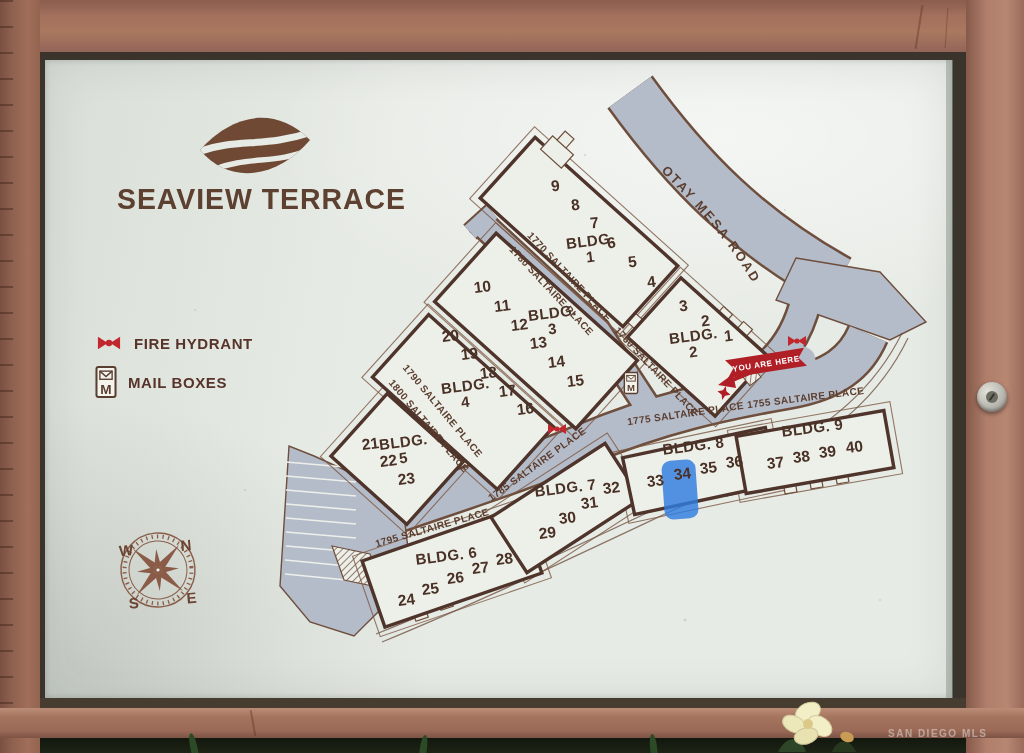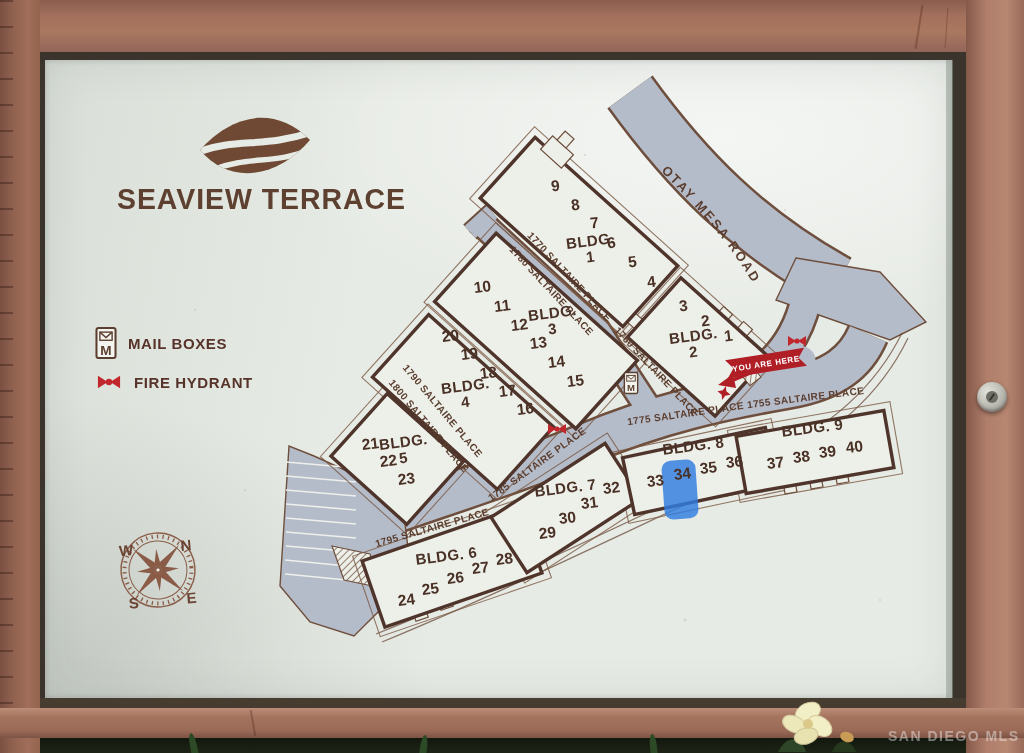--- a/index.html
+++ b/index.html
@@ -48,21 +48,21 @@
     background:radial-gradient(circle at 35% 32%,#e2e1da,#b9b8b0 55%,#8d8c84 95%);
     box-shadow:0 2px 4px rgba(0,0,0,.45), inset 0 -2px 3px rgba(0,0,0,.3);}
   .lock-core{position:absolute;left:9px;top:9px;width:12px;height:12px;border-radius:50%;background:#6e6d64;}
   .lock-slot{position:absolute;left:5px;top:2px;width:2px;height:8px;background:#35342e;transform:rotate(35deg);}
   
   .title{position:absolute;left:117px;top:183px;font-size:29px;font-weight:bold;letter-spacing:1px;
     color:#5e4030;z-index:3;transform:scaleX(.98);transform-origin:left;}
   .legend{position:absolute;left:94px;top:330px;z-index:3;color:#57332a;}
   .legend-row{display:flex;align-items:center;margin-bottom:13px;height:26px;}
   .legend-row .txt{font-size:15px;font-weight:bold;letter-spacing:.6px;margin-left:10px;}
-  .watermark{position:absolute;left:888px;top:728px;z-index:9;font-size:14px;font-weight:bold;
+  .watermark{position:absolute;left:888px;top:728px;z-index:9;font-size:10px;font-weight:bold;
     letter-spacing:1.5px;color:rgba(255,255,255,.42);}
   
   svg.map{position:absolute;left:0;top:0;z-index:2;}
   svg text{font-family:"Liberation Sans",sans-serif;}
   .road-edge{fill:none;stroke:#6e4e3c;}
   .road-fill{fill:none;stroke:#b5bcc9;}
   .road-poly{fill:#b5bcc9;stroke:#6e4e3c;stroke-width:1.4;}
   .road-poly-noline{fill:#b5bcc9;}
   .stalls{fill:none;stroke:#edf0ea;stroke-width:1.7;}
   .bnd{fill:none;stroke:rgba(100,66,48,.7);stroke-width:1.2;}
@@ -319,30 +319,30 @@
         <text x="30" y="-17">N</text>
         <text x="-27" y="36">S</text>
         <text x="31" y="36">E</text>
       </g>
     </g>
   </svg>
 
   <div class="title">SEAVIEW TERRACE</div>
   <div class="legend">
     <div class="legend-row">
+      <svg width="30" height="16" viewBox="-11 -6.5 22 13">
+          <use href="#sym-hydrant"></use>
+        </svg>
+      <span class="txt">FIRE HYDRANT</span>
+    </div>
+    <div class="legend-row">
       <svg width="24" height="34" viewBox="-8.5 -12.5 17 25">
           <use href="#sym-mailbox"></use>
         </svg>
       <span class="txt">MAIL BOXES</span>
-    </div>
-    <div class="legend-row">
-      <svg width="30" height="16" viewBox="-11 -6.5 22 13">
-          <use href="#sym-hydrant"></use>
-        </svg>
-      <span class="txt">FIRE HYDRANT</span>
     </div>
   </div>
 
   <div class="frame-bottom-edge"></div>
   <div class="frame-top"></div>
   <div class="frame-left"></div>
   <div class="frame-right"></div>
   <div class="frame-bottom"></div>
   <div class="crack c1"></div>
   <div class="crack c2"></div>

